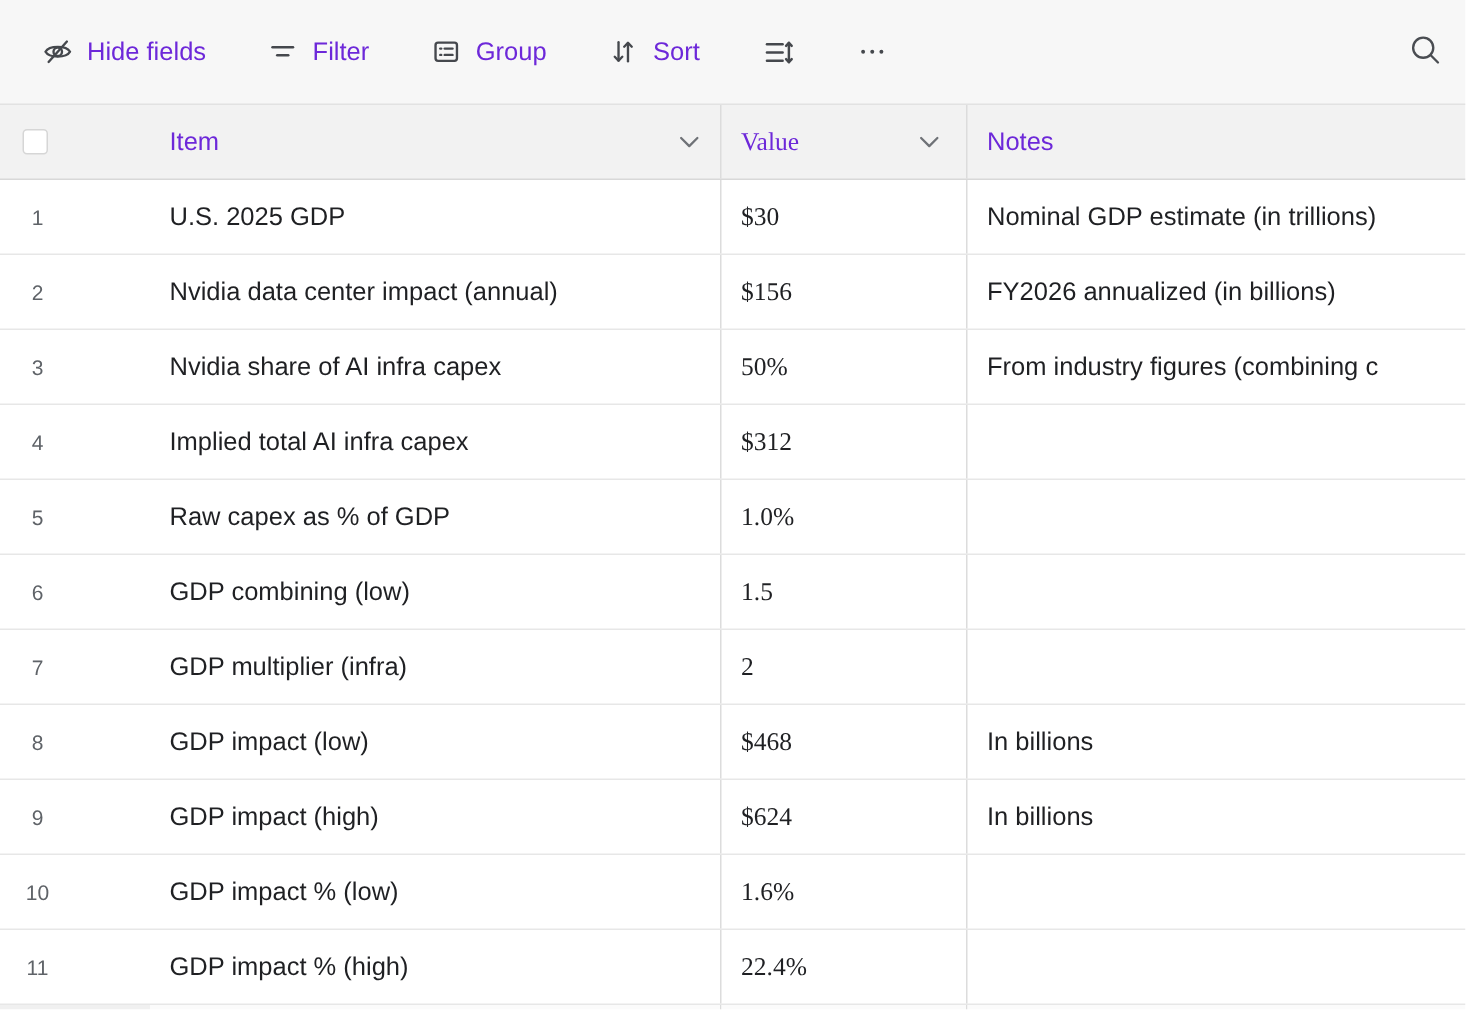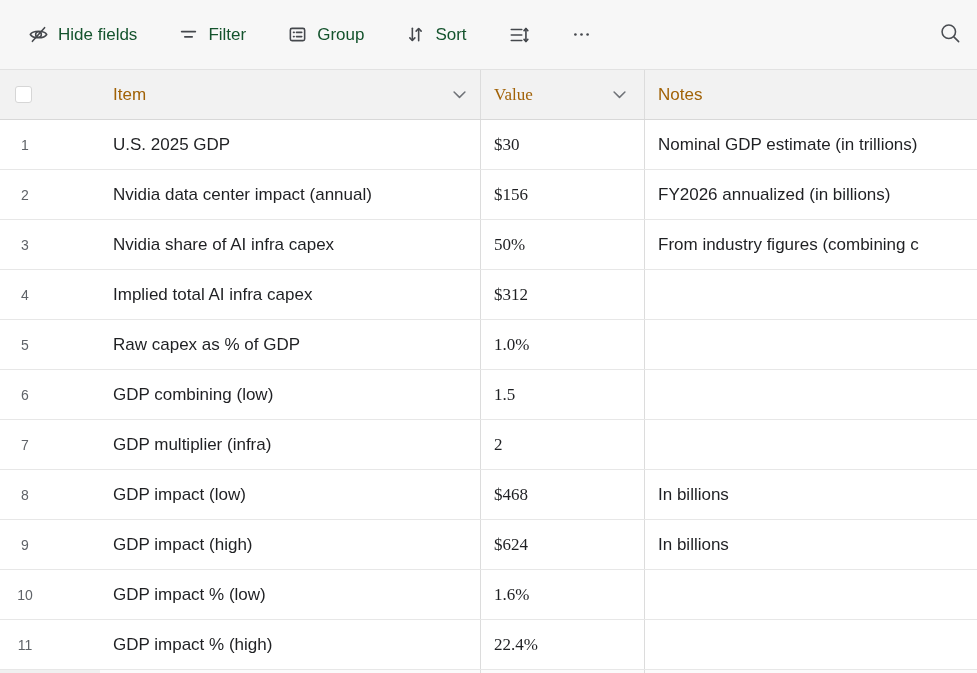--- a/index.html
+++ b/index.html
@@ -11,33 +11,33 @@
   
   .toolbar{
     height:70px;background:var(--toolbar-bg,#f7f7f7);
     border-bottom:1px solid #e2e2e2;
     display:flex;align-items:center;padding-left:28px;padding-right:15px;
     box-sizing:border-box;
   }
   .tbtn{
     display:flex;align-items:center;gap:9px;margin-right:41px;
     background:none;border:none;padding:0;cursor:pointer;
-    font-family:inherit;font-size:17px;color:#14532d;line-height:1;
+    font-family:inherit;font-size:17px;color:#6d28d9;line-height:1;
   }
   .tbtn .icn{display:flex;align-items:center;}
   .tbtn svg{display:block;}
   .toolbar .spacer{flex:1;}
   .iconbtn{background:none;border:none;padding:0;cursor:pointer;display:flex;align-items:center;}
   
   .header-row{
     height:50px;background:var(--header-bg,#f2f2f2);
     border-bottom:1px solid #d8d8d8;
     display:flex;align-items:stretch;box-sizing:border-box;
   }
-  .hcell{display:flex;align-items:center;box-sizing:border-box;font-size:17px;color:#a16207;}
+  .hcell{display:flex;align-items:center;box-sizing:border-box;font-size:17px;color:#6d28d9;}
   .col-num{width:100px;flex:0 0 100px;}
   .col-item{width:381px;flex:0 0 381px;border-right:1px solid #dcdcdc;position:relative;}
   .col-value{width:164px;flex:0 0 164px;border-right:1px solid #dcdcdc;position:relative;font-family:Liberation Serif, serif;}
   .col-notes{flex:1 1 auto;min-width:0;}
   .col-item,.col-value,.col-notes{padding-left:13px;}
   .col-num{padding-left:0;}
   .chk{
     width:17px;height:17px;margin-left:15px;background:#ffffff;
     border:1.5px solid #d6d6d6;border-radius:3px;box-sizing:border-box;
   }

